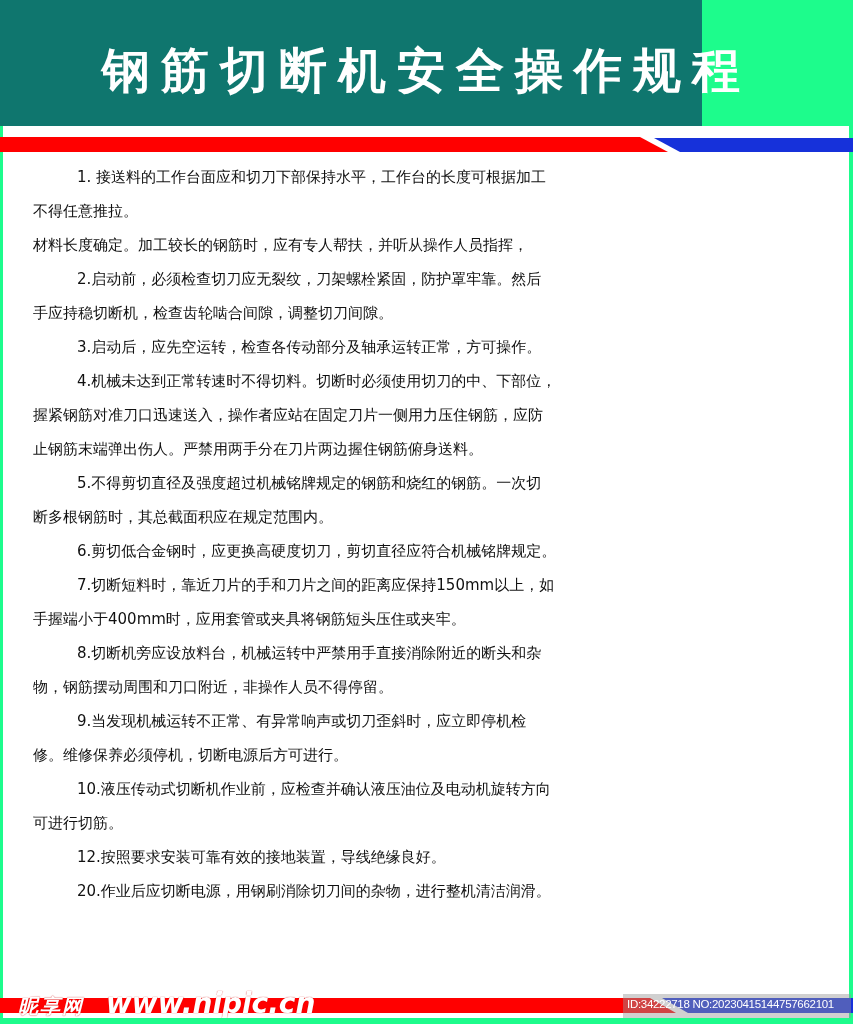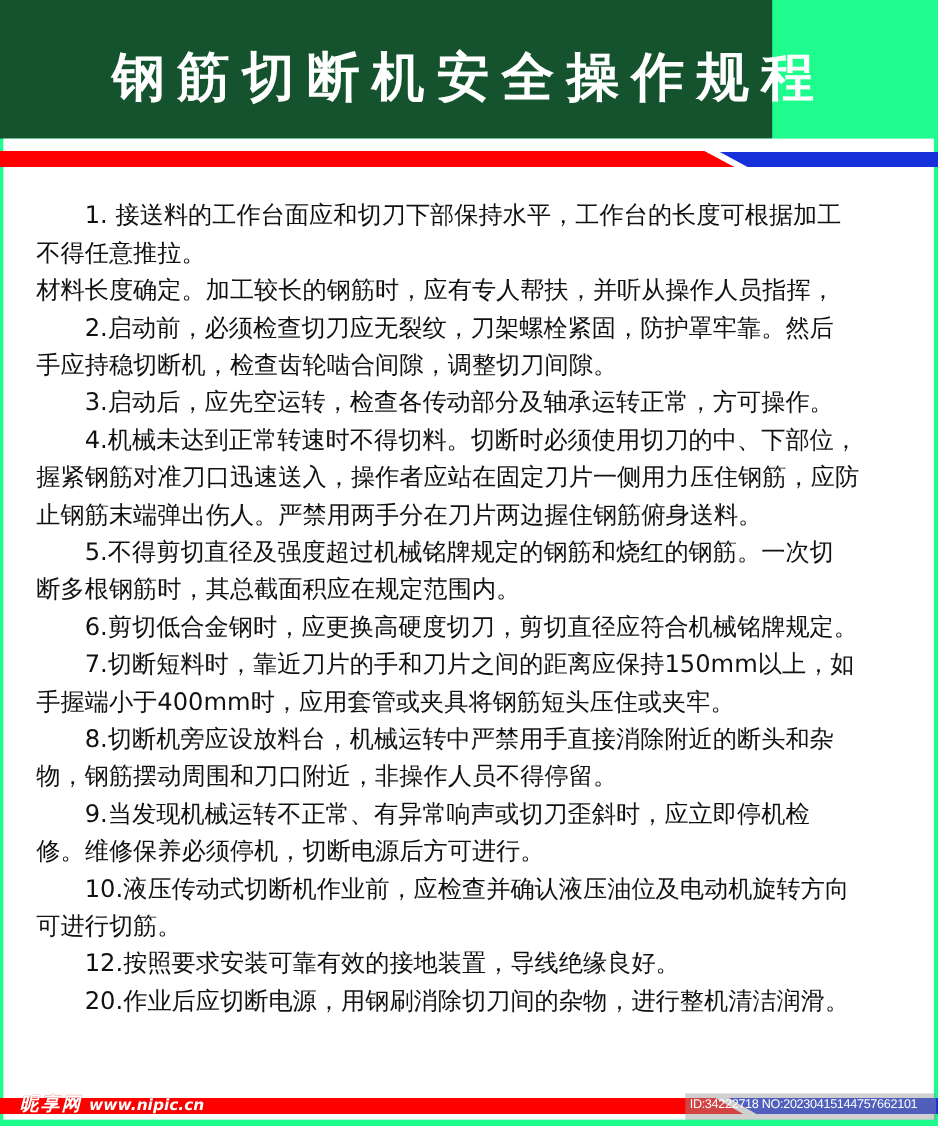--- a/index.html
+++ b/index.html
@@ -12,21 +12,21 @@
     position: relative;
     overflow: hidden;
     background: #1dfc8c;
     font-family: "DejaVu Sans", sans-serif;
   }
   .header {
     position: absolute;
     left: 0; top: 0;
     width: 702px;
     height: 126px;
-    background: #14532d;
+    background: #0f766e;
   }
   .title {
     position: absolute;
     left: 0; top: 38px;
     width: 853px;
     text-align: center;
     color: #ffffff;
     font-size: 48px;
     font-weight: bold;
     letter-spacing: 11px;
@@ -58,23 +58,22 @@
     height: 14px;
     background: #1631da;
     clip-path: polygon(0 0, 199px 0, 199px 14px, 26px 14px);
   }
   .body-text {
     position: absolute;
     left: 33px;
     top: 160px;
     width: 790px;
     color: #111111;
-    font-size: 22px;
+    font-size: 15px;
     line-height: 34px;
-    margin-top: 20px;
   }
   .para-line {
     white-space: nowrap;
     height: 34px;
   }
   .para-line.first {
     padding-left: 44px;
   }
   
   .stripe-bot-red {
@@ -95,26 +94,26 @@
     top: 990px;
     height: 28px;
     line-height: 28px;
     color: #ffffff;
     font-style: italic;
     font-weight: bold;
     white-space: nowrap;
     text-shadow: 0 0 1px #c00;
   }
   .watermark-left .logo {
-    font-size: 17px;
+    font-size: 20px;
     letter-spacing: 2px;
   }
   .watermark-left .url {
-    font-size: 14px;
-    margin-left: 6px;
+    font-size: 28px;
+    margin-left: 22px;
   }
   .watermark-right {
     position: absolute;
     left: 623px;
     top: 994px;
     width: 224px;
     height: 28px;
     background: rgba(150,150,150,0.45);
     color: #ffffff;
     font-family: "Liberation Sans", sans-serif;

